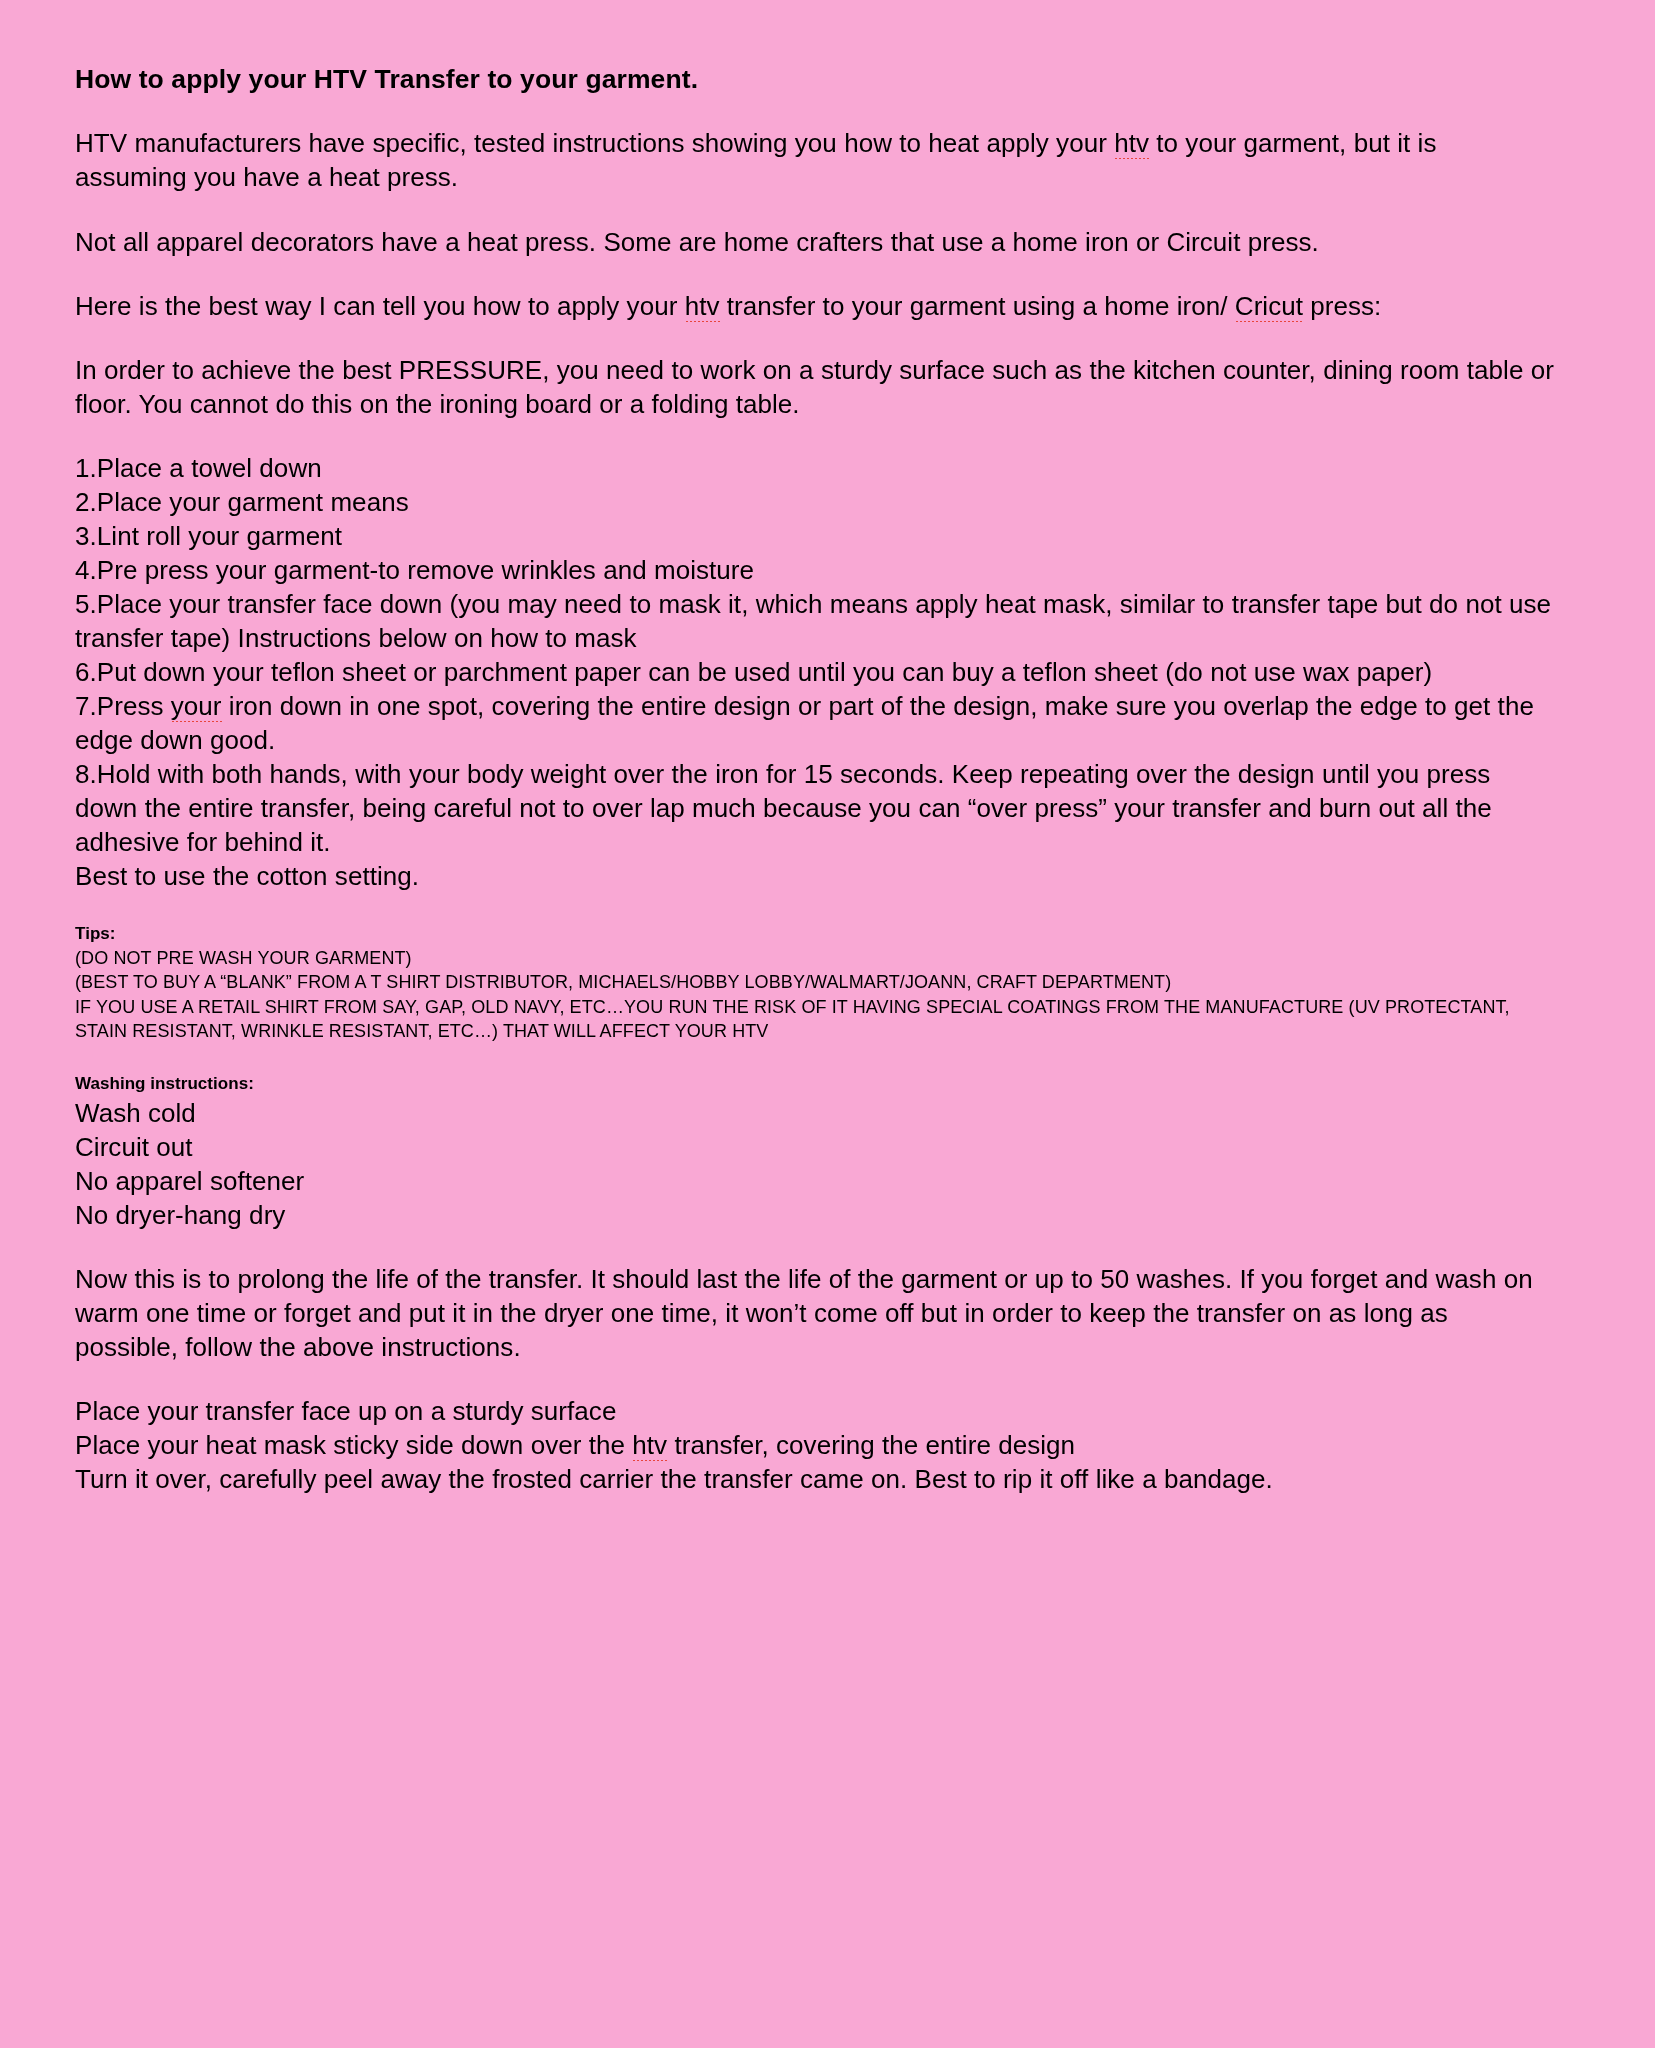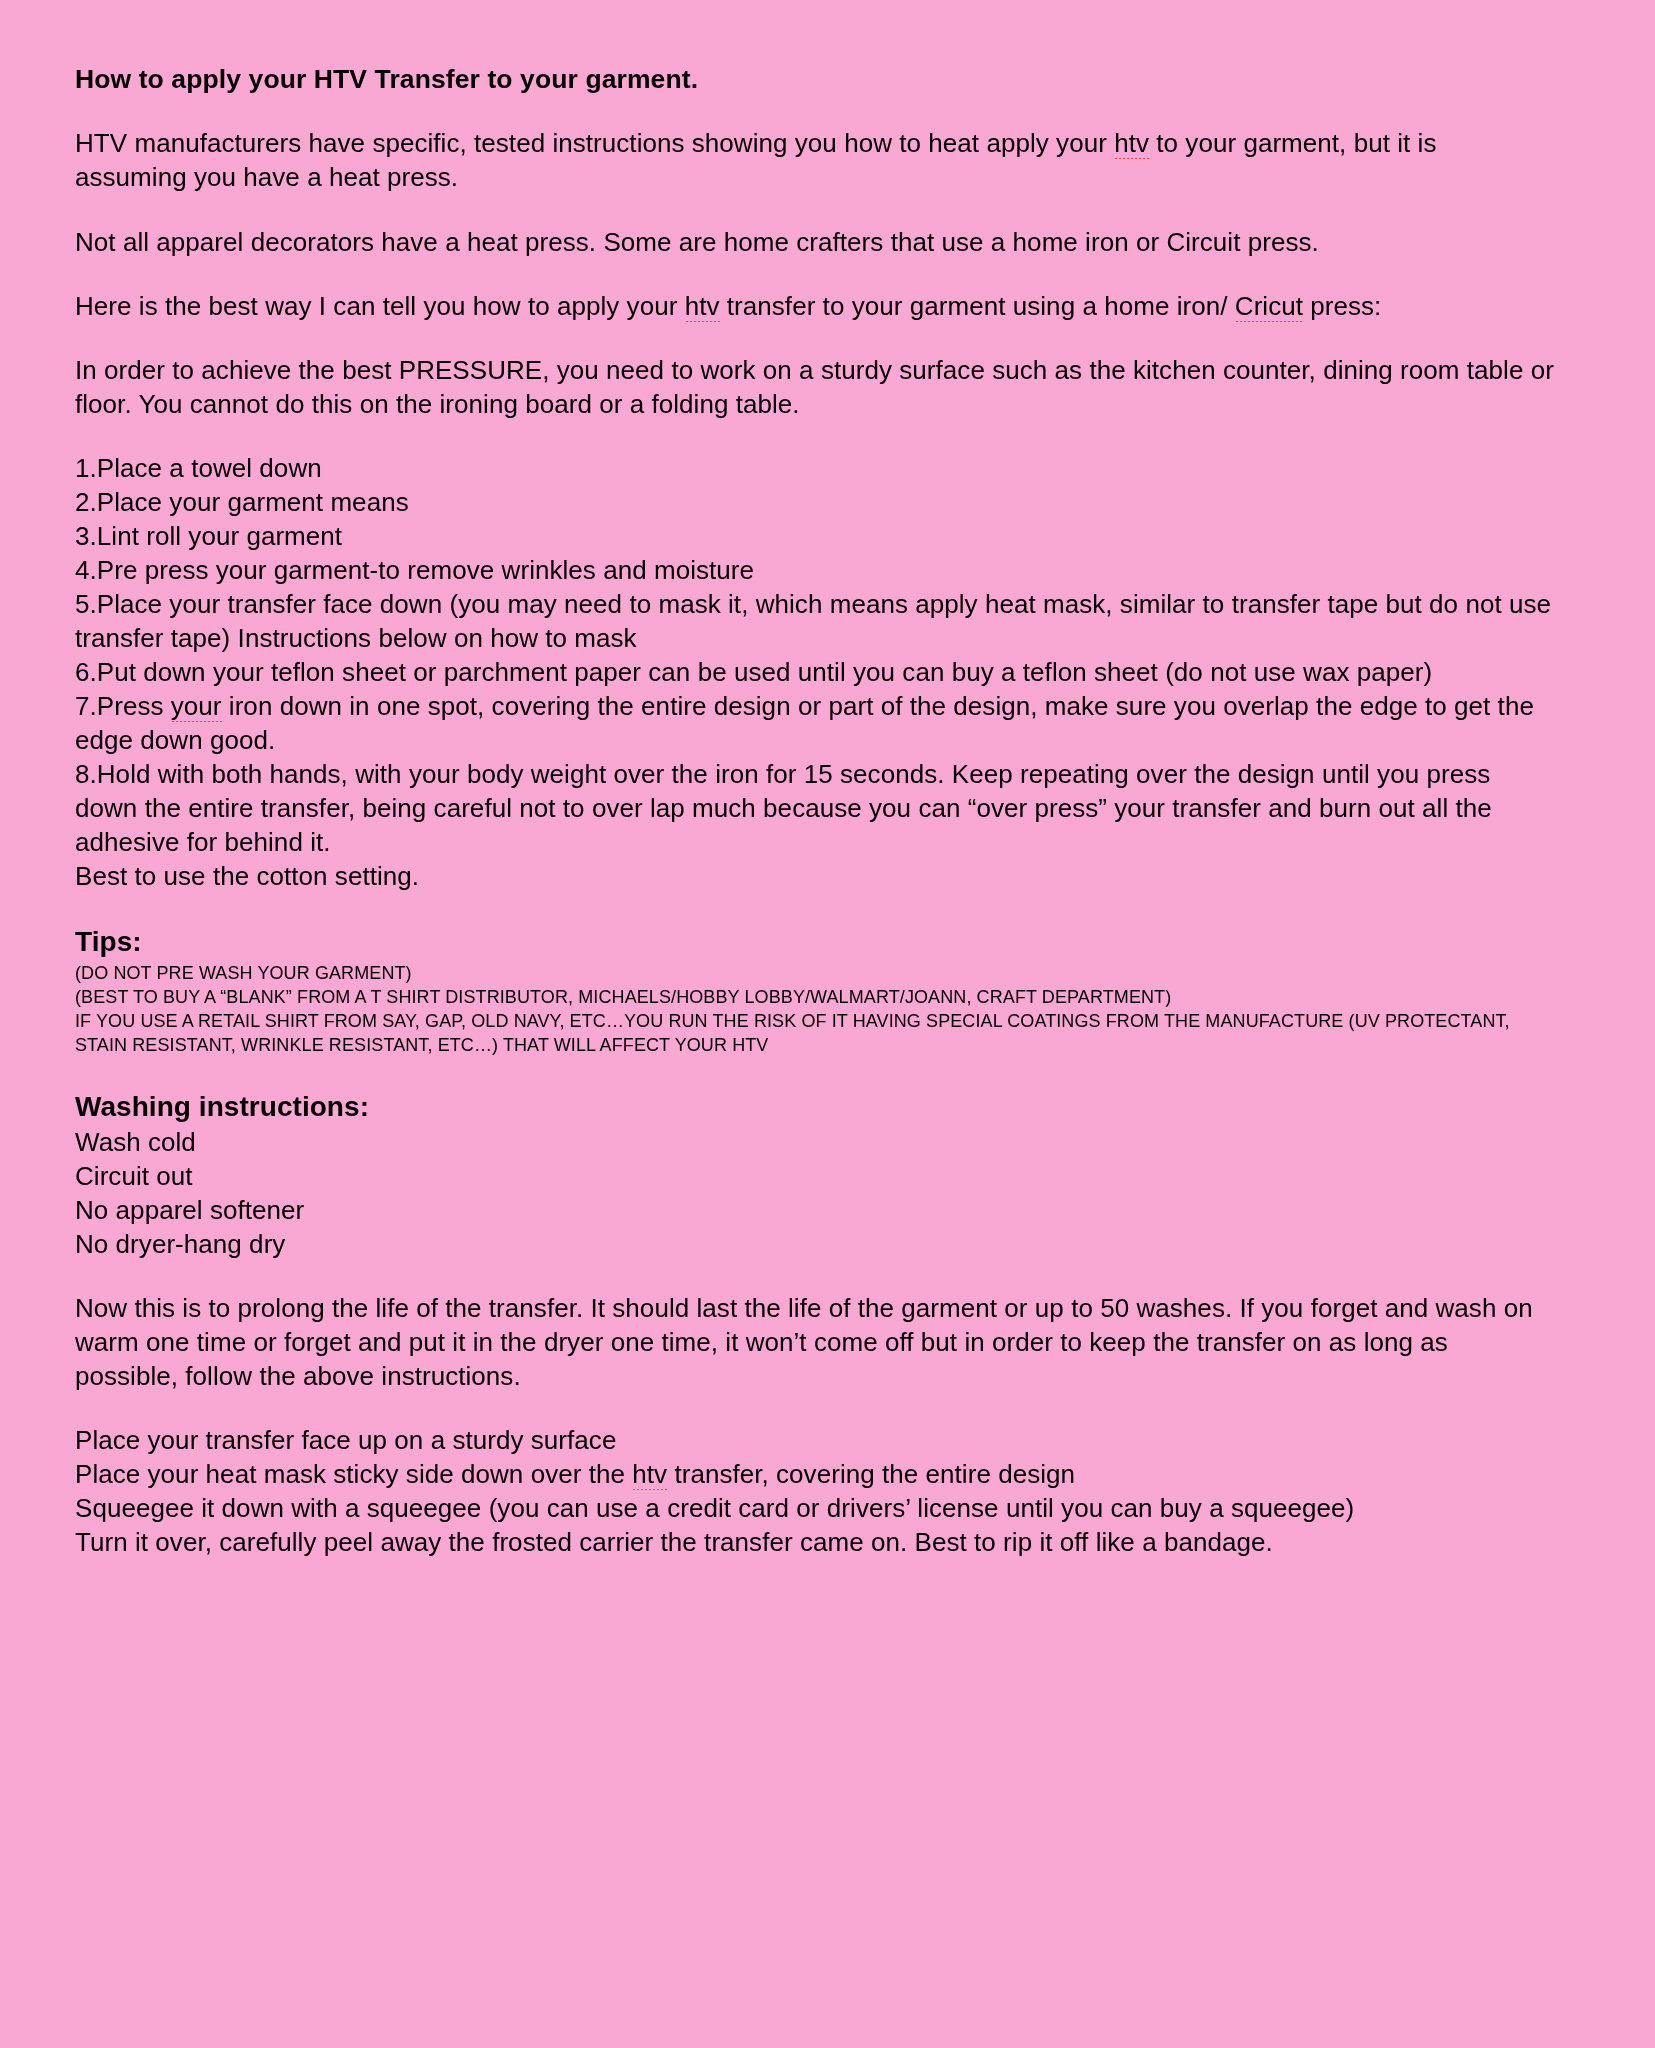--- a/index.html
+++ b/index.html
@@ -45,21 +45,21 @@
     margin: 0;
     padding: 0;
     list-style: none;
   }
   .list li {
     font-size: 26px;
     line-height: 1.31;
     letter-spacing: 0.05px;
   }
   .section-head {
-    font-size: 28px;
+    font-size: 17px;
     font-weight: bold;
     line-height: 1.33;
     letter-spacing: 0.05px;
   }
   .caps-block {
     font-size: 18px;
     line-height: 1.35;
     letter-spacing: 0.1px;
   }
   .caps-block div {
@@ -151,18 +151,17 @@
 
     <div class="gap"></div>
 
     <p class="para">Now this is to prolong the life of the transfer. It should last the life of the garment or up to 50 washes. If you forget and wash on warm one time or forget and put it in the dryer one time, it won’t come off but in order to keep the transfer on as long as possible, follow the above instructions.</p>
 
     <div class="gap"></div>
 
     <div>
       <div class="plain-line">Place your transfer face up on a sturdy surface</div>
       <div class="plain-line">Place your heat mask sticky side down over the <span class="sp">htv</span> transfer, covering the entire design</div>
-      <div class="plain-line">Squeegee it down with a squeegee (you can use a credit card or drivers’ license until you can buy a squeegee)</div>
       <div class="plain-line">Turn it over, carefully peel away the frosted carrier the transfer came on. Best to rip it off like a bandage.</div>
     </div>
 
   </div>
 </div>
 
 </body></html>

